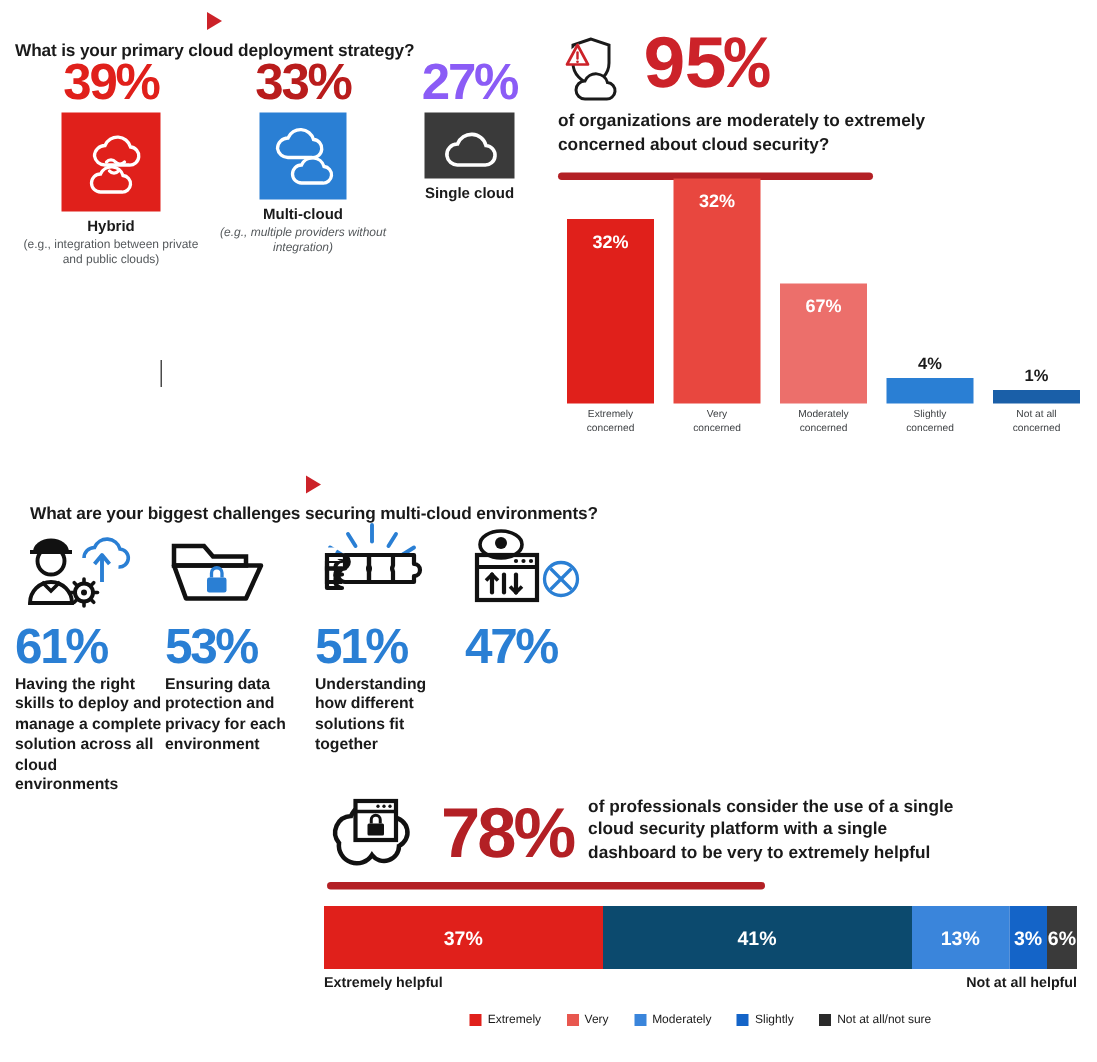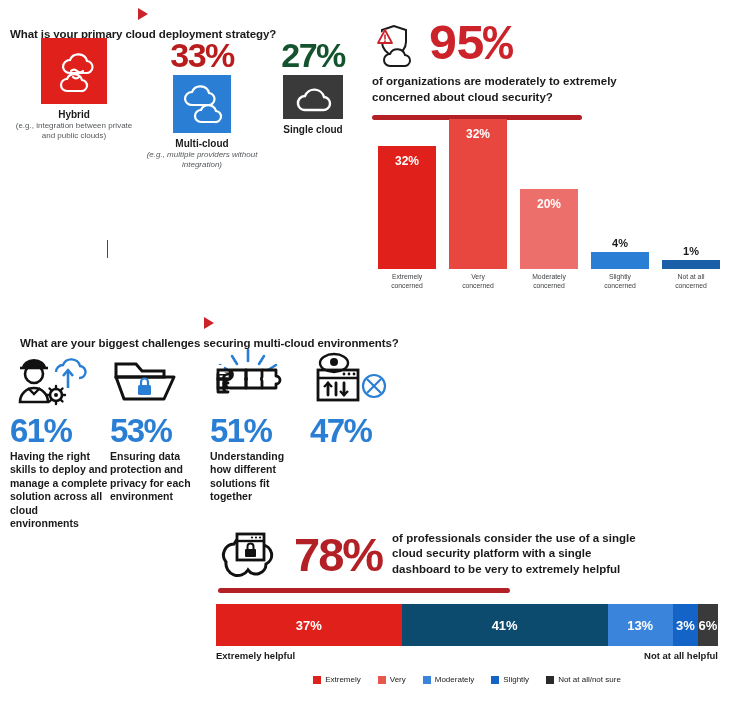--- a/index.html
+++ b/index.html
@@ -52,21 +52,21 @@
   }
   .strategy-pct {
     font-size: 34px;
     font-weight: bold;
     line-height: 1;
     letter-spacing: -1.5px;
     margin-bottom: 3px;
   }
   .pct-red   { color: #e0201b; }
   .pct-blue  { color: #b91c1c; }
-  .pct-dark  { color: #14532d; }
+  .pct-dark  { color: #8b5cf6; }
   .icon-box {
     display: flex;
     align-items: center;
     justify-content: center;
   }
   .box-red  { background: #e0201b; }
   .box-blue { background: #2a7fd4; }
   .box-dark { background: #3a3a3a; }
   .strategy-name {
     font-size: 10px;
@@ -245,20 +245,21 @@
 
 <div class="abs question-row" style="left:10px; top:8px;">
   <div class="tri-bullet"></div>
   <div class="question-text">What is your primary cloud deployment strategy?</div>
 </div>
 
 <div class="abs" style="left:10px; top:38px; width:350px;">
   <div class="strategy-wrap">
 
     <div class="strategy-col" style="width:128px;">
+      <div class="strategy-pct pct-red">39%</div>
       <div class="icon-box box-red" style="width:66px; height:66px;">
         <svg width="50" height="48" viewBox="0 0 50 48">
           <path d="M14 20 a7 7 0 0 1 7-7 a9 9 0 0 1 17 1 a6 6 0 0 1 -1 12 H21 a7 7 0 0 1 -7-6 z" fill="none" stroke="#ffffff" stroke-width="2.2"></path>
           <path d="M12 38 a6 6 0 0 1 6-6 a8 8 0 0 1 15 1 a5.5 5.5 0 0 1 -1 11 H18 a6 6 0 0 1 -6-6 z" fill="none" stroke="#ffffff" stroke-width="2.2"></path>
           <path d="M22 24 a4 4 0 0 1 6 0 a4 4 0 0 0 6 0" fill="none" stroke="#ffffff" stroke-width="2.2" stroke-linecap="round"></path>
           <path d="M24 30 a4 4 0 0 0 6 0" fill="none" stroke="#ffffff" stroke-width="2.2" stroke-linecap="round"></path>
         </svg>
       </div>
       <div class="strategy-name">Hybrid</div>
       <div class="strategy-sub" style="width:122px;">(e.g., integration between private and public clouds)</div>
@@ -318,21 +319,21 @@
 
   <div class="vbar-col">
     <div class="vbar" style="height:150px; background:#e8473f;">
       <div class="vbar-label-in">32%</div>
     </div>
     <div class="vbar-cat">Very<br>concerned</div>
   </div>
 
   <div class="vbar-col">
     <div class="vbar" style="height:80px; background:#ec6f6b;">
-      <div class="vbar-label-in">20%</div>
+      <div class="vbar-label-in">67%</div>
     </div>
     <div class="vbar-cat">Moderately<br>concerned</div>
   </div>
 
   <div class="vbar-col">
     <div class="vbar-label-out">4%</div>
     <div class="vbar" style="height:17px; background:#2a7fd4;"></div>
     <div class="vbar-cat">Slightly<br>concerned</div>
   </div>
 

